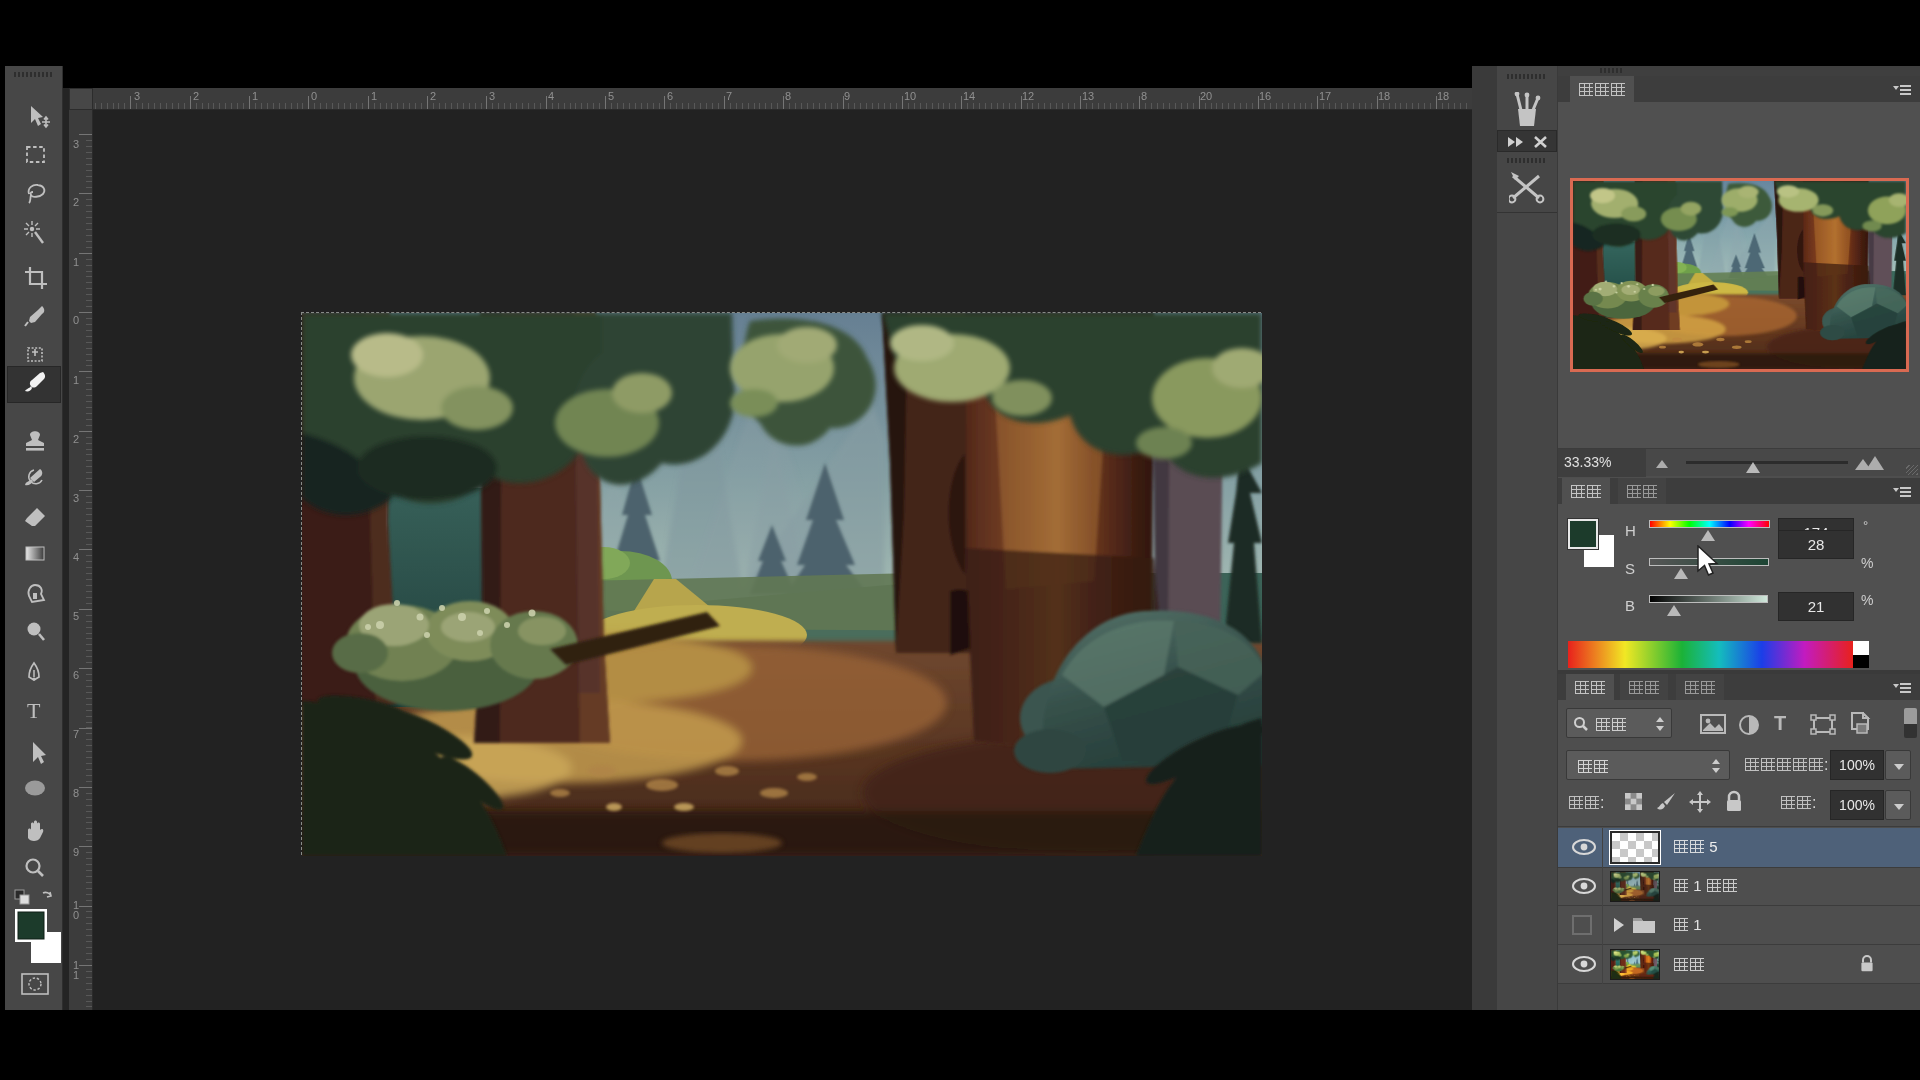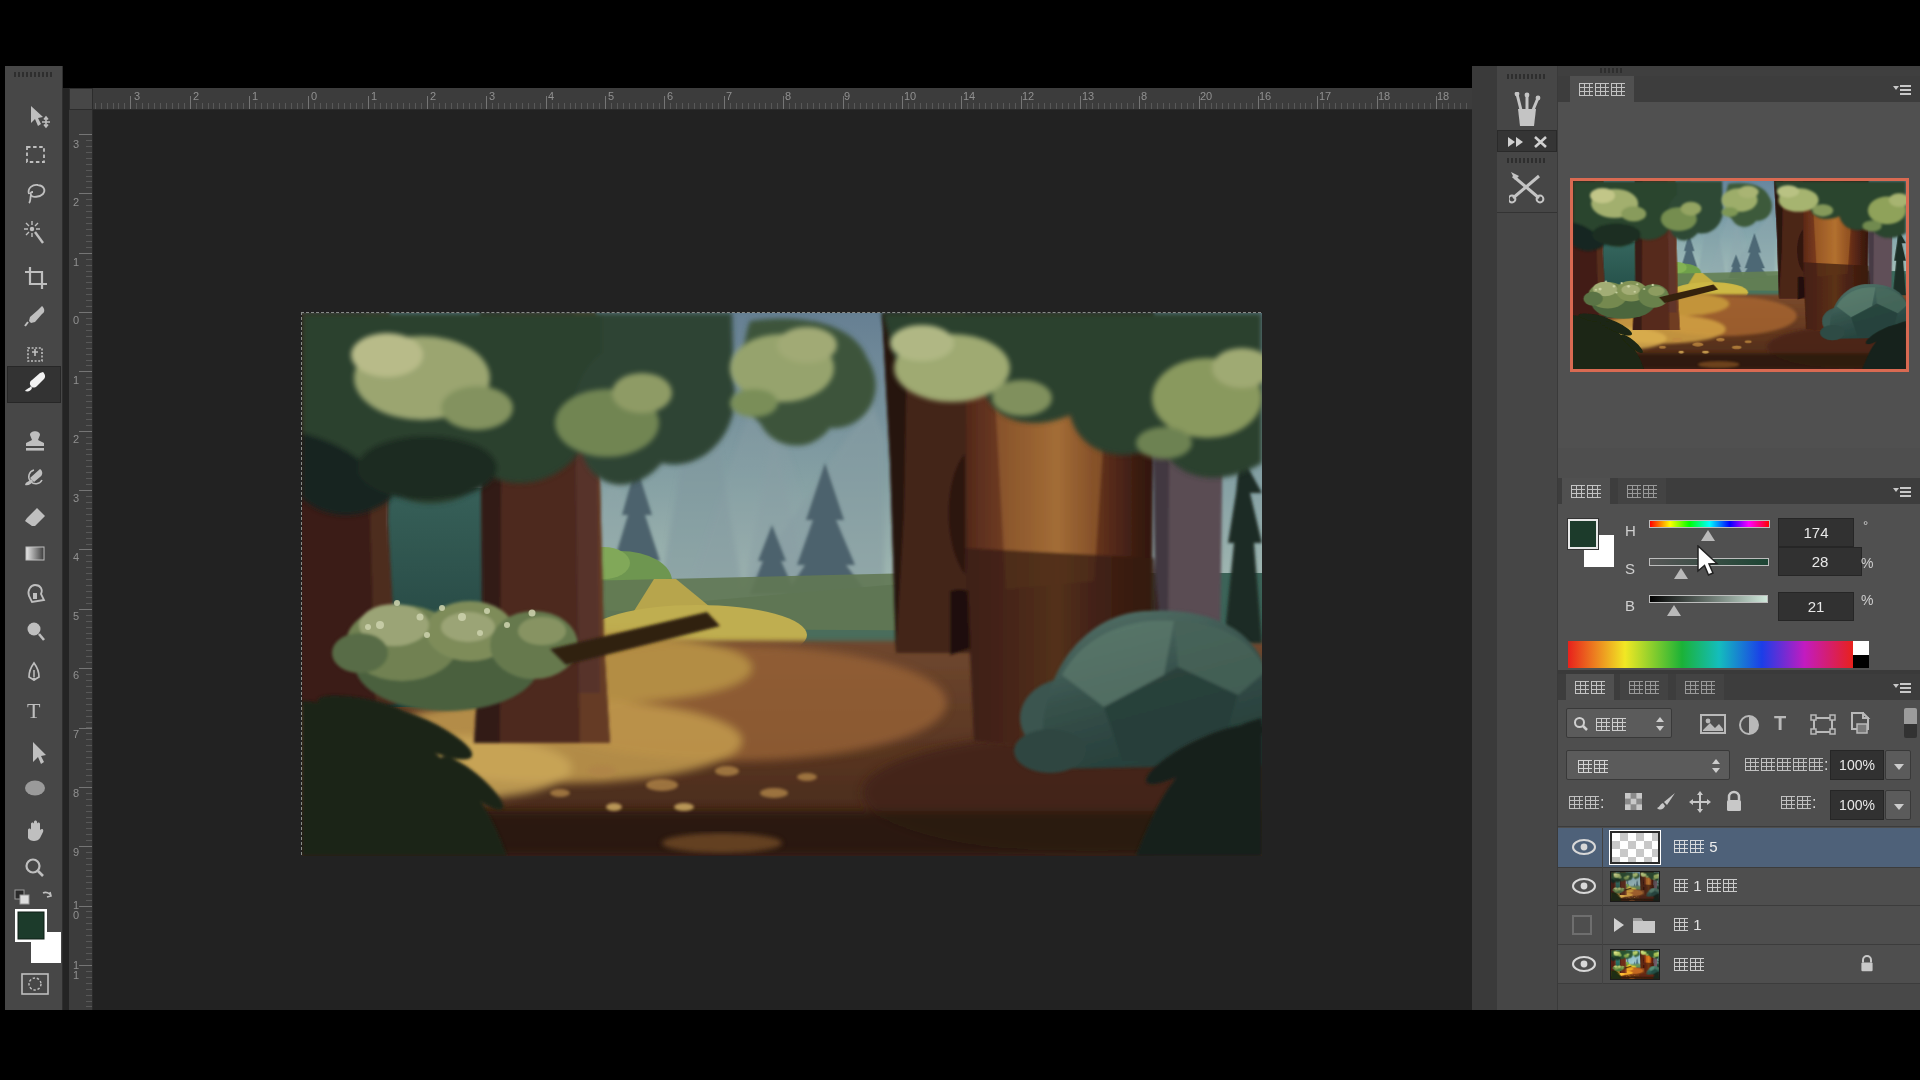--- a/index.html
+++ b/index.html
@@ -419,20 +419,33 @@
         <rect x="8" y="5" width="11" height="2" fill="#c8c8c8"></rect>
         <rect x="8" y="9" width="11" height="2" fill="#c8c8c8"></rect>
       </svg>
     <div class="abs" style="left:0;top:36px;width:363px;height:346px;background:#505050"></div>
     <div class="abs" style="left:12px;top:112px;width:339px;height:194px;background:#d96a52;padding:3px">
       <svg width="333" height="188" viewBox="0 0 960 543" preserveAspectRatio="none">
           <use href="#forest"></use>
         </svg>
     </div>
 
+    <div class="abs" style="left:0;top:382px;width:363px;height:28px;background:#484848;border-top:1px solid #3c3c3c">
+      <div class="abs" style="left:0;top:0;width:88px;height:28px;background:#3e3e3e;color:#e0e0e0;font-size:14px;line-height:27px;padding-left:6px">33.33%</div>
+      <svg class="abs" style="left:96px;top:7px" width="22" height="14" viewBox="0 0 22 14">
+          <path d="M2,12 L8,4 L14,12 Z" fill="#adadad"></path>
+        </svg>
+      <div class="abs" style="left:128px;top:12px;width:162px;height:3px;background:#2c2c2c"></div>
+      <div class="thumbtri" style="left:188px;top:13px"></div>
+      <svg class="abs" style="left:296px;top:4px" width="32" height="20" viewBox="0 0 32 20">
+          <path d="M1,17 L9,6 L17,17 Z" fill="#adadad"></path>
+          <path d="M12,17 L21,3 L30,17 Z" fill="#adadad"></path>
+        </svg>
+      <div class="abs" style="left:348px;top:16px;width:12px;height:10px;background:repeating-linear-gradient(135deg,transparent 0 2px,#6a6a6a 2px 3px)"></div>
+    </div>
 
     <div class="tabbar" style="top:412px"></div>
     <div class="tab" style="left:4px;top:412px"><span class="cn"></span><span class="cn"></span></div>
     <div class="tab off" style="left:60px;top:412px"><span class="cn"></span><span class="cn"></span></div>
     <svg class="pmenu" style="top:420px" viewBox="0 0 20 12">
         <path d="M1,2 L7,2 L4,6 Z" fill="#c8c8c8"></path>
         <rect x="8" y="1" width="11" height="2" fill="#c8c8c8"></rect>
         <rect x="8" y="5" width="11" height="2" fill="#c8c8c8"></rect>
         <rect x="8" y="9" width="11" height="2" fill="#c8c8c8"></rect>
       </svg>
@@ -440,21 +453,21 @@
     <div class="abs" style="left:26px;top:469px;width:30px;height:32px;background:#fff"></div>
     <div class="abs" style="left:10px;top:453px;width:30px;height:30px;background:#1c3b2b;border:2px solid #e8e8e8;outline:1px solid #333"></div>
     <div class="abs" style="left:67px;top:456px;color:#cfcfcf;font-size:15px">H</div>
     <div class="sliderbar" style="left:91px;top:454px;width:121px;background:linear-gradient(90deg,#f00,#ff0 17%,#0f0 33%,#0ff 50%,#00f 67%,#f0f 83%,#f00)"></div>
     <div class="thumbtri" style="left:143px;top:464px"></div>
     <div class="valbox" style="left:220px;top:452px;width:76px;height:29px;line-height:28px">174</div>
     <div class="abs" style="left:305px;top:452px;color:#cfcfcf;font-size:13px">°</div>
     <div class="abs" style="left:67px;top:494px;color:#cfcfcf;font-size:15px">S</div>
     <div class="sliderbar" style="left:91px;top:492px;width:120px;background:linear-gradient(90deg,#565656,#1d4534)"></div>
     <div class="thumbtri" style="left:116px;top:502px"></div>
-    <div class="valbox" style="left:220px;top:481px;width:84px;height:29px;line-height:28px">28</div>
+    <div class="valbox" style="left:220px;top:464px;width:76px;height:29px;line-height:28px">28</div>
     <div class="abs" style="left:303px;top:489px;color:#cfcfcf;font-size:14px">%</div>
     <div class="abs" style="left:67px;top:531px;color:#cfcfcf;font-size:15px">B</div>
     <div class="sliderbar" style="left:91px;top:529px;width:119px;background:linear-gradient(90deg,#000,#cfe7da)"></div>
     <div class="thumbtri" style="left:109px;top:539px"></div>
     <div class="valbox" style="left:220px;top:526px;width:76px;height:29px;line-height:28px">21</div>
     <div class="abs" style="left:303px;top:526px;color:#cfcfcf;font-size:14px">%</div>
     <div class="abs" style="left:10px;top:575px;width:285px;height:27px;background:linear-gradient(90deg,#e8211c,#f1e824 20%,#1bb237 40%,#14bdbd 53%,#1b3ee8 68%,#c21bc0 83%,#e8211c)"></div>
     <div class="abs" style="left:295px;top:575px;width:16px;height:14px;background:#fff"></div>
     <div class="abs" style="left:295px;top:589px;width:16px;height:13px;background:#000"></div>
 

